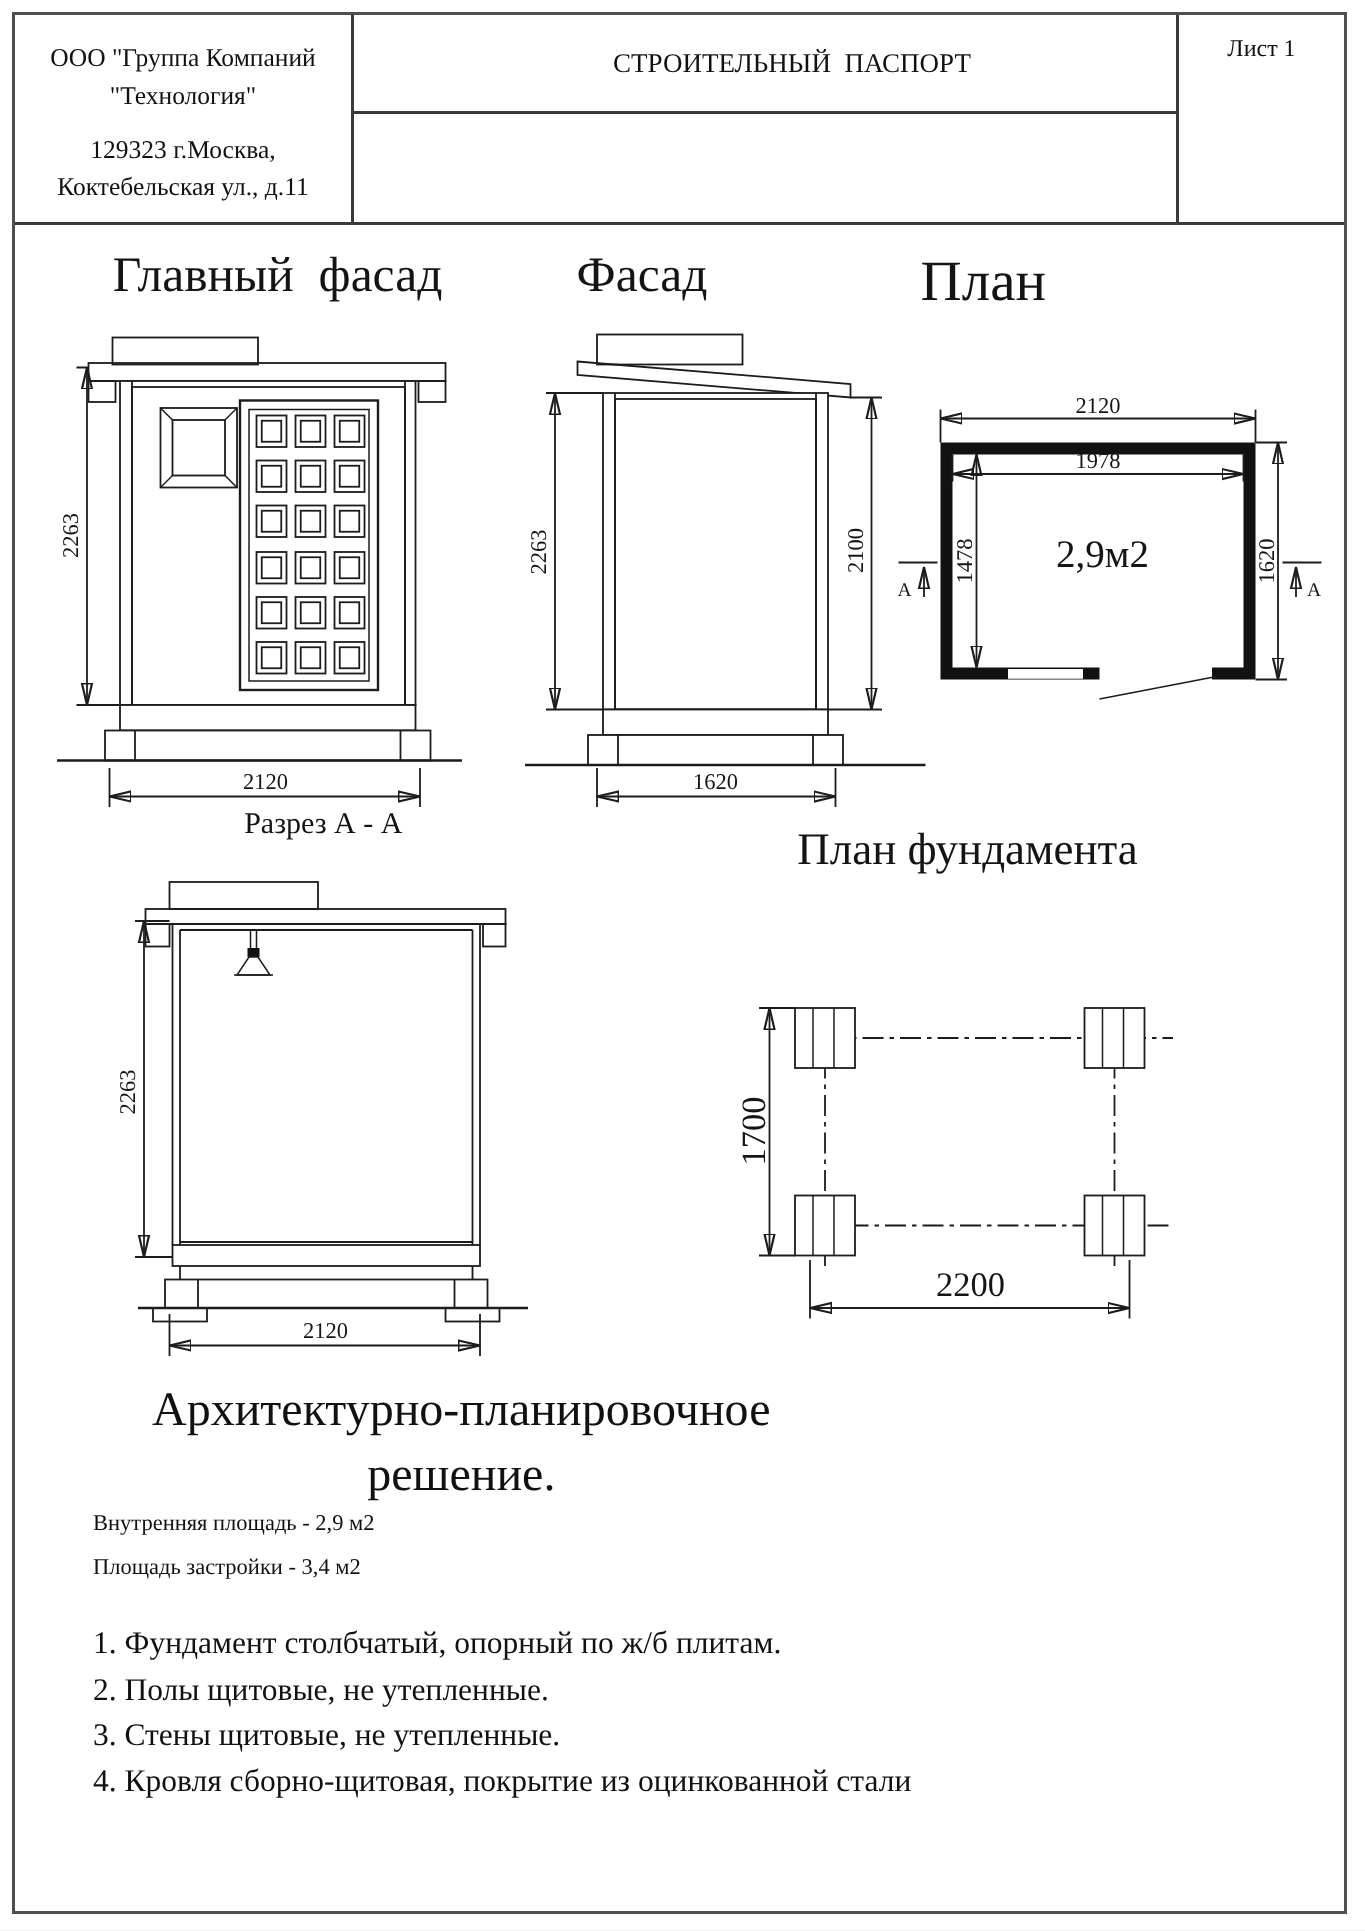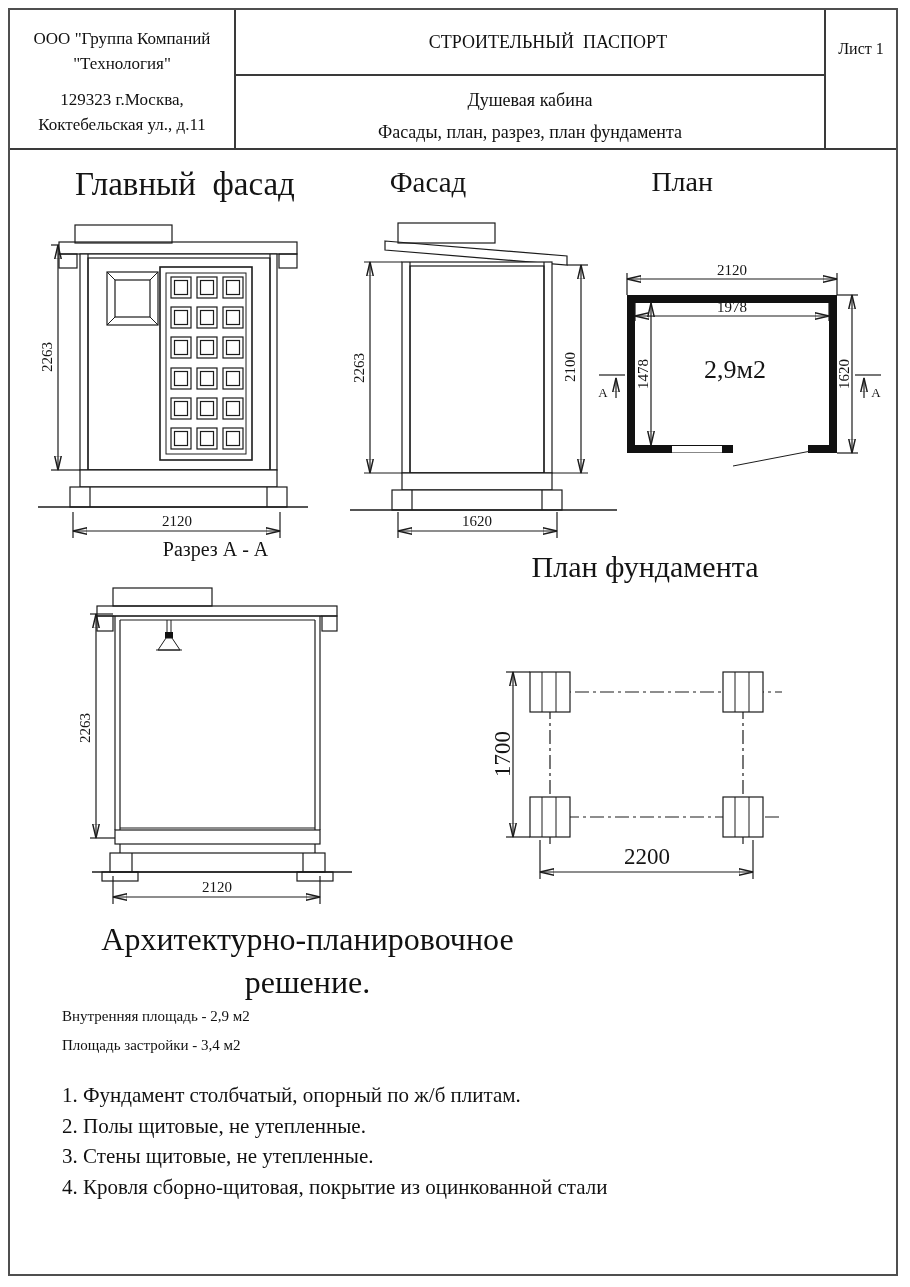--- a/index.html
+++ b/index.html
@@ -12,27 +12,27 @@
         border-bottom:2px solid #3a3a3a;box-sizing:border-box;display:flex;}
   .cell-company{width:226px;border-right:2px solid #3a3a3a;box-sizing:border-box;
         text-align:center;padding-top:16px;font-size:17px;line-height:25px;}
   .company-gap{height:11px;}
   .cell-center{flex:1;display:flex;flex-direction:column;}
   .row-top{height:66px;border-bottom:2px solid #3a3a3a;box-sizing:border-box;
         display:flex;align-items:center;justify-content:center;font-size:18px;white-space:pre;padding-left:36px;}
   .row-bottom{flex:1;text-align:center;font-size:18px;}
   .subject-line{margin-top:14px;}
   .contents-line{margin-top:11px;}
-  .cell-sheet{width:72px;border-left:2px solid #3a3a3a;box-sizing:border-box;
-        text-align:center;padding-top:30px;font-size:16px;}
+  .cell-sheet{width:112px;border-left:2px solid #3a3a3a;box-sizing:border-box;
+        text-align:center;padding-top:14px;font-size:16px;}
   
   .dtitle{position:absolute;text-align:center;white-space:pre;color:#141414;}
   #t-main{left:55px;top:166px;width:260px;font-size:33px;}
-  #t-side{left:363px;top:166px;width:130px;font-size:29px;}
-  #t-plan{left:598px;top:166px;width:115px;font-size:28px;text-align:right;}
+  #t-side{left:363px;top:166px;width:130px;font-size:33px;}
+  #t-plan{left:598px;top:166px;width:115px;font-size:38px;}
   #t-section{left:98px;top:538px;width:235px;font-size:20px;}
   #t-foundation{left:500px;top:550px;width:290px;font-size:30px;}
   
   .drw{position:absolute;}
   svg{display:block;}
   svg *{stroke:#1c1c1c;stroke-width:1.2;fill:none;}
   svg text{stroke:none;fill:#151515;font-family:"Liberation Serif","DejaVu Serif",serif;font-size:15px;}
   svg .thin{stroke-width:1;}
   svg .thick{stroke-width:1.6;}
   svg .solid{fill:#111;stroke:none;}
@@ -57,24 +57,20 @@
   <header class="header">
     <div class="cell-company">
       <div>ООО "Группа Компаний</div>
       <div>"Технология"</div>
       <div class="company-gap"></div>
       <div>129323  г.Москва,</div>
       <div>Коктебельская ул., д.11</div>
     </div>
     <div class="cell-center">
       <div class="row-top">СТРОИТЕЛЬНЫЙ  ПАСПОРТ</div>
-      <div class="row-bottom">
-        <div class="subject-line">Душевая кабина</div>
-        <div class="contents-line">Фасады, план, разрез, план фундамента</div>
-      </div>
     </div>
     <div class="cell-sheet">
       <span>Лист 1</span>
     </div>
   </header>
 
   <div class="dtitle" id="t-main">Главный  фасад</div>
   <div class="dtitle" id="t-side">Фасад</div>
   <div class="dtitle" id="t-plan">План</div>
   <div class="dtitle" id="t-section">Разрез А - А</div>

